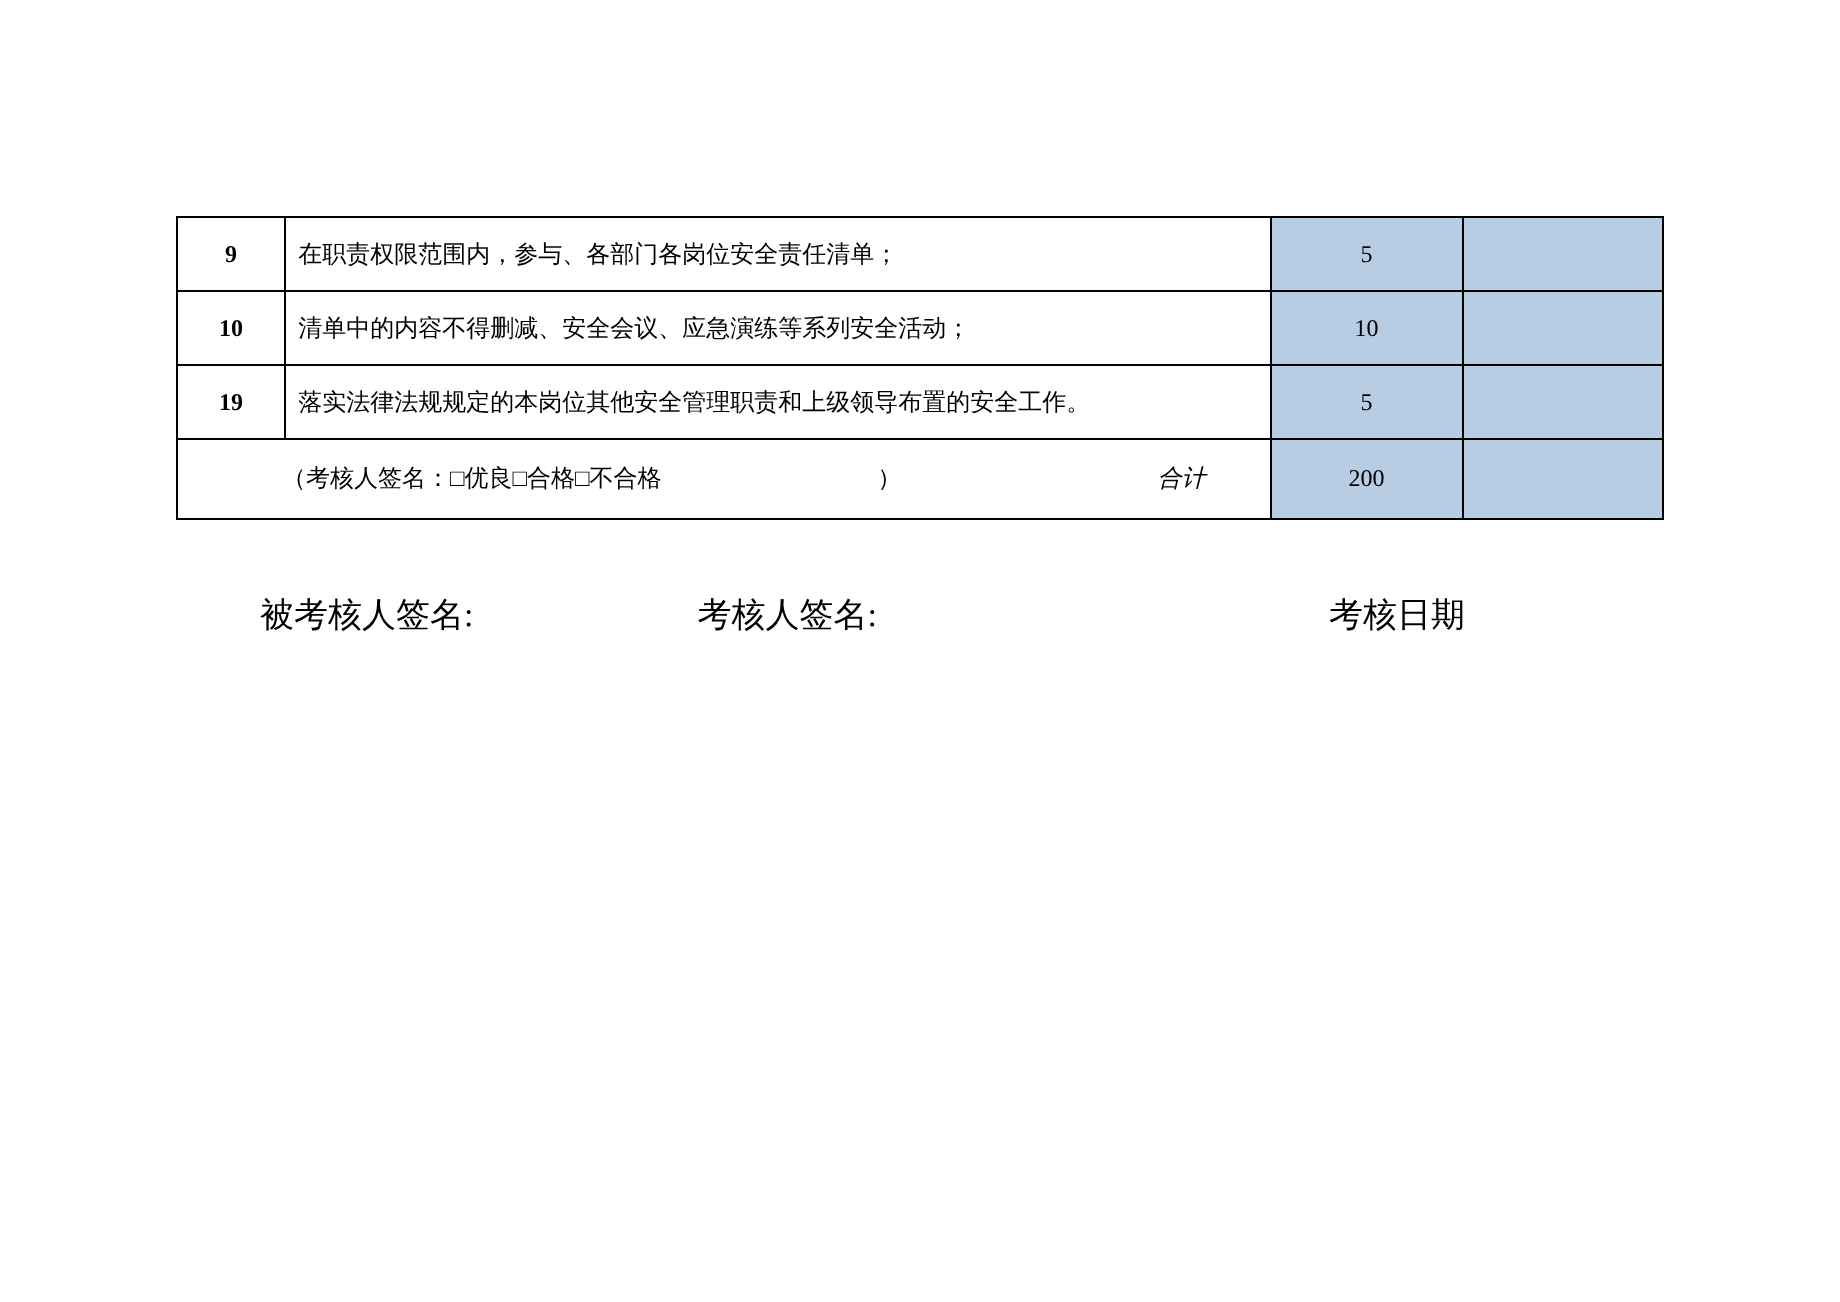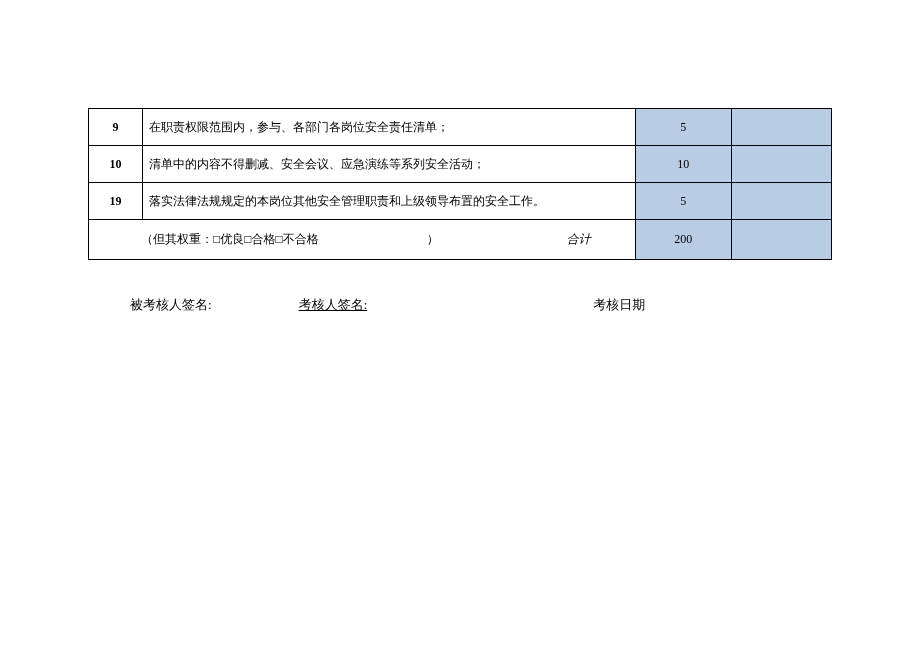--- a/index.html
+++ b/index.html
@@ -65,29 +65,29 @@
       height: 40px;
     }
     .notes {
       margin: 40px 50px 0 50px;
       font-size: 11.5px;
       line-height: 1.65;
       color: #000;
     }
     .signatures {
       margin: 36px 0 0 0;
-      font-size: 13px;
+      font-size: 17px;
       display: flex;
       padding: 0 26px 0 130px;
     }
     .sig-item {
       flex: 0 0 auto;
     }
     .sig-1 { margin-left: 0; }
-    .sig-2 { margin-left: 87px; text-decoration: underline; }
+    .sig-2 { margin-left: 112px; }
     .sig-3 { margin-left: 226px; }
   </style>
 </head>
 <body>
 
 <div class="page">
 
   <div class="table-container">
     <table>
       <tbody id="table-body">
@@ -103,21 +103,21 @@
             <td class="col-score">10</td>
             <td class="col-empty"></td>
           </tr>
           <tr>
             <td class="col-num">19</td>
             <td class="col-desc">落实法律法规规定的本岗位其他安全管理职责和上级领导布置的安全工作。</td>
             <td class="col-score">5</td>
             <td class="col-empty"></td>
           </tr>
           <tr class="eval-row">
-            <td colspan="2" class="merged-eval"><span>（但其权重：□优良□合格□不合格</span><span style="display: inline-block; width: 108px;"></span><span>）</span><span style="display: inline-block; width: 128px;"></span><span class="total-label">合计</span></td>
+            <td colspan="2" class="merged-eval"><span>（考核人签名：□优良□合格□不合格</span><span style="display: inline-block; width: 108px;"></span><span>）</span><span style="display: inline-block; width: 128px;"></span><span class="total-label">合计</span></td>
             <td class="col-score">200</td>
             <td class="col-empty"></td>
           </tr>
         </tbody>
     </table>
   </div>
 
 
   <div class="signatures">
     <span class="sig-item sig-1">被考核人签名:</span>

